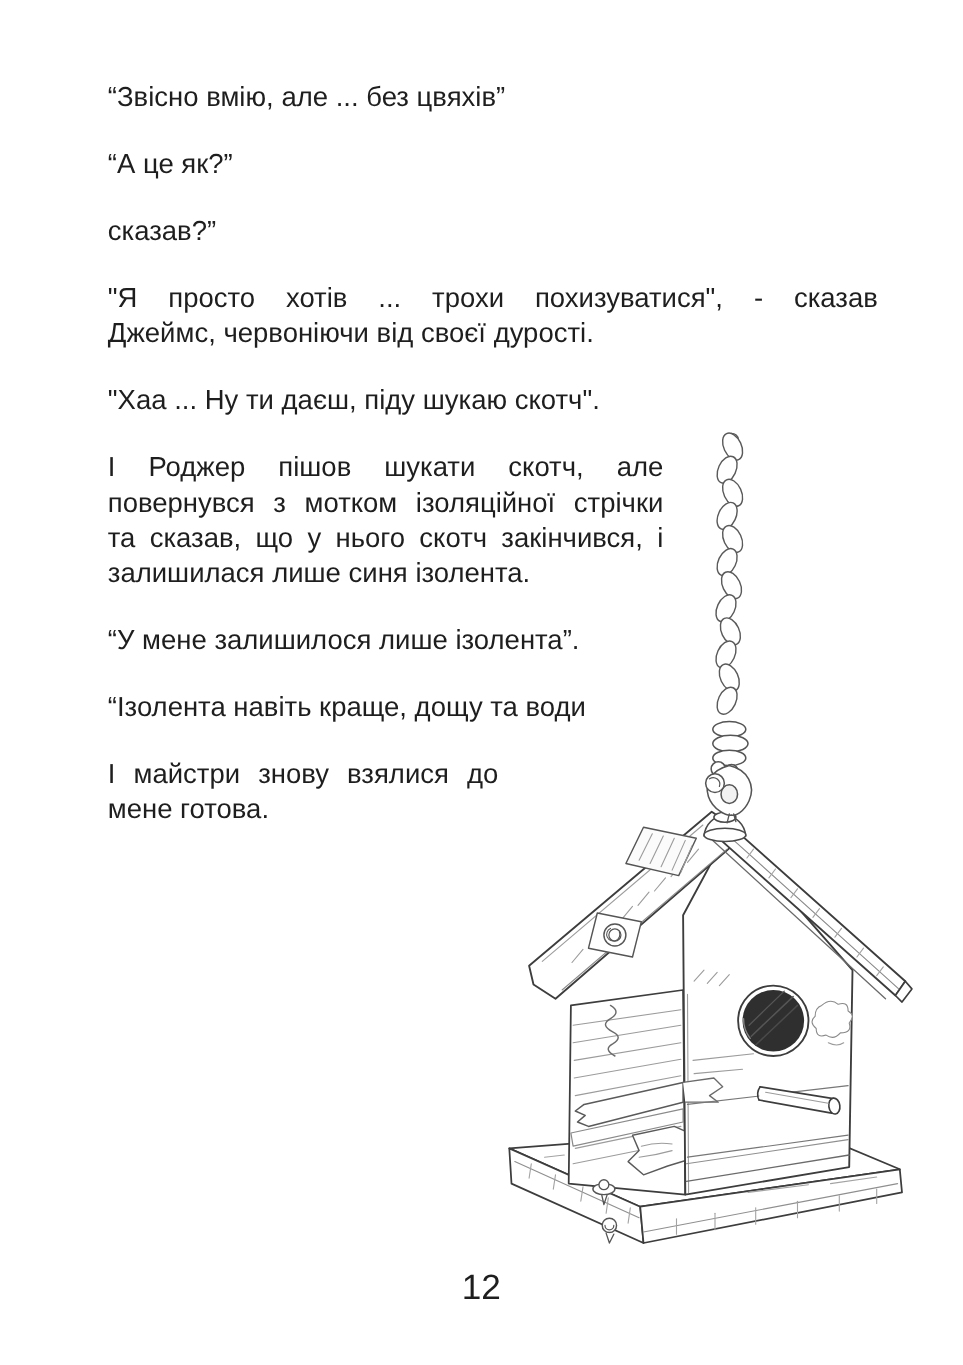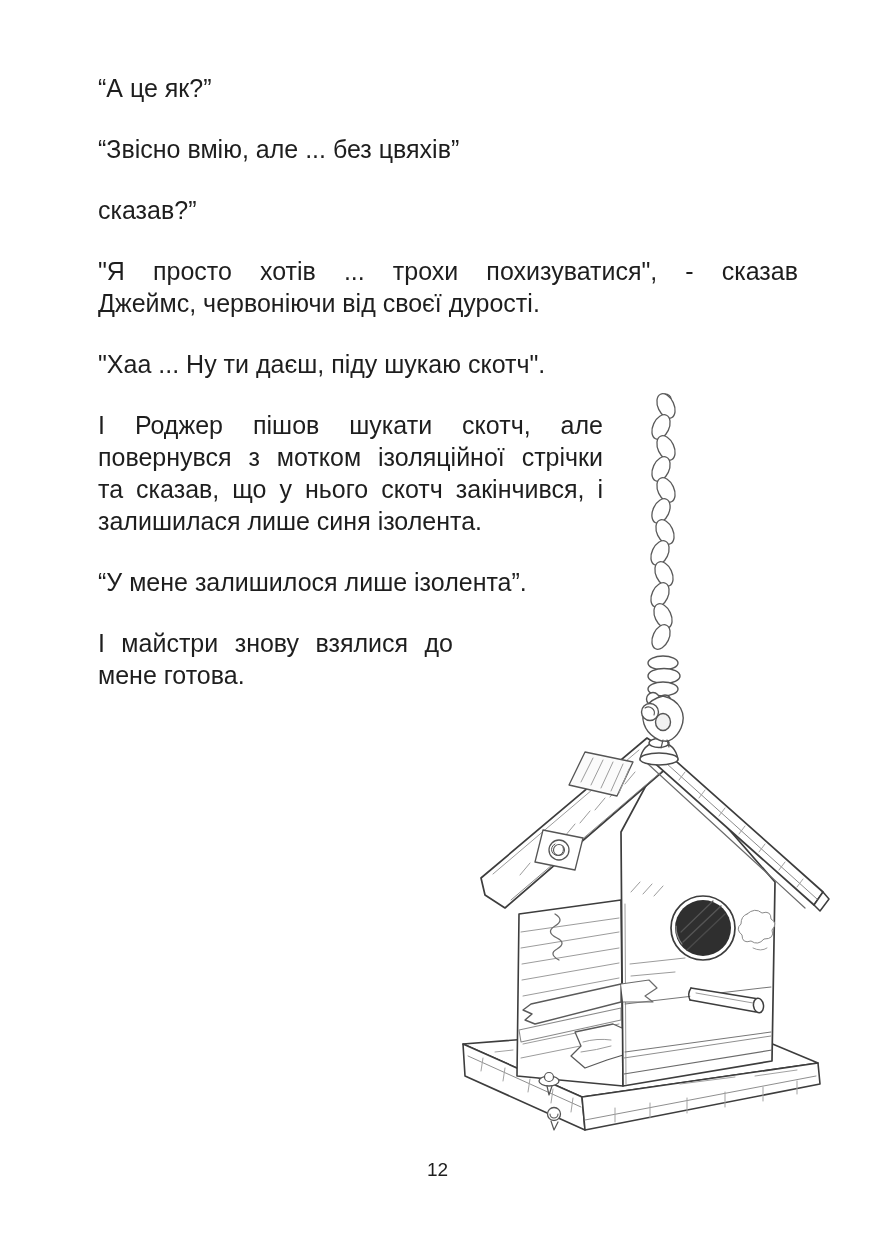--- a/index.html
+++ b/index.html
@@ -10,35 +10,35 @@
   }
   .textcol{position:absolute;left:98px;top:72px;width:712px;}
   .p{width:700px;margin:0 0 29px 0;}
   .p.w505{width:505px;}
   .p.w355{width:355px;}
   .p.gap6{margin-top:1px;}
   .ln{font-size:25px;line-height:32px;white-space:normal;}
   .jl{text-align:justify;text-align-last:justify;}
   .pagenum{
     position:absolute;top:1154px;left:0;width:875px;text-align:center;
-    font-size:19px;line-height:32px;color:#1e1e1e;
+    font-size:32px;line-height:32px;color:#1e1e1e;
   }
   .illus{position:absolute;left:435px;top:392px;width:440px;height:770px;}
 </style>
 </head>
 <body>
 
 <div class="page">
 
   <div class="textcol">
     <div class="p">
+      <div class="ln">“Звісно вмію, але ... без цвяхів”</div>
+    </div>
+    <div class="p">
       <div class="ln">“А це як?”</div>
-    </div>
-    <div class="p">
-      <div class="ln">“Звісно вмію, але ... без цвяхів”</div>
     </div>
     <div class="p">
       <div class="ln">сказав?”</div>
     </div>
     <div class="p">
       <div class="ln jl">"Я просто хотів ... трохи похизуватися", - сказав</div>
       <div class="ln">Джеймс, червоніючи від своєї дурості.</div>
     </div>
     <div class="p">
       <div class="ln">"Хаа ... Ну ти даєш, піду шукаю скотч".</div>
@@ -46,20 +46,21 @@
     <div class="p w505 gap6">
       <div class="ln jl">І Роджер пішов шукати скотч, але</div>
       <div class="ln jl">повернувся з мотком ізоляційної стрічки</div>
       <div class="ln jl">та сказав, що у нього скотч закінчився, і</div>
       <div class="ln">залишилася лише синя ізолента.</div>
     </div>
     <div class="p">
       <div class="ln">“У мене залишилося лише ізолента”.</div>
     </div>
     <div class="p w505">
+      <div class="ln">“Ізолента навіть краще, дощу та води</div>
     </div>
     <div class="p w355">
       <div class="ln jl">І майстри знову взялися до</div>
       <div class="ln">мене готова.</div>
     </div>
   </div>
 
   <svg class="illus" viewBox="0 0 440 770" fill="none" stroke-linecap="round" stroke-linejoin="round">
 
     <g stroke="#5a5a5a" stroke-width="1.3" fill="#ffffff">

